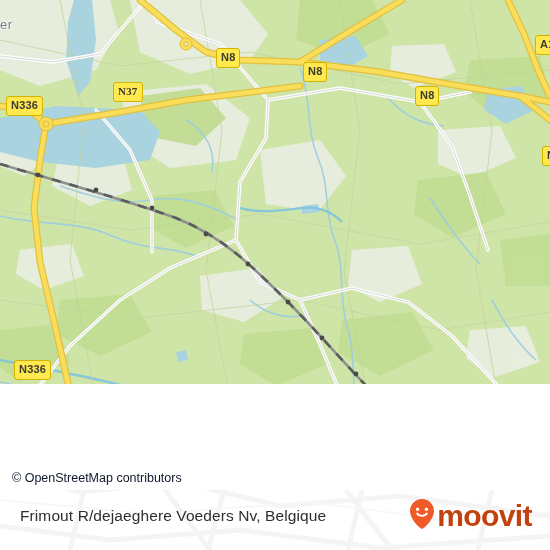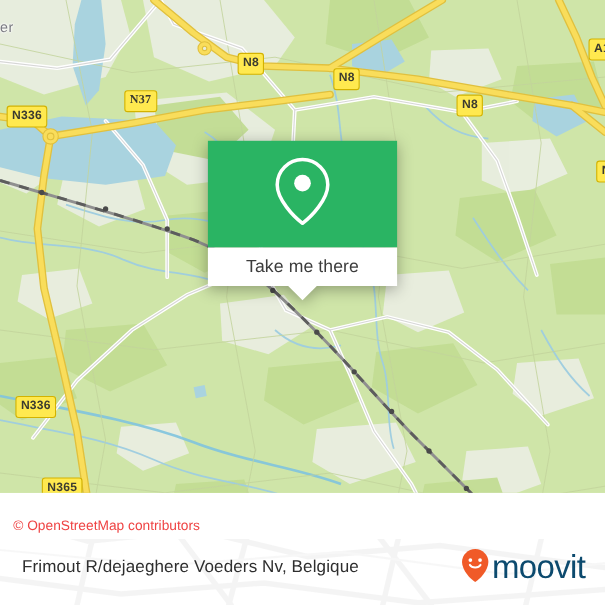--- a/index.html
+++ b/index.html
@@ -20,21 +20,21 @@
     width: 550px;
     height: 550px;
     overflow: hidden;
   }
 
   
   #map-area {
     position: absolute;
     left: 0; top: 0;
     width: 550px;
-    height: 448px;
+    height: 384px;
     overflow: hidden;
     background: #cfe5a8;
   }
   #map-svg {
     position: absolute;
     left: 0; top: 0;
     width: 550px;
     height: 490px;
     display: block;
   }
@@ -68,21 +68,21 @@
   #attribution {
     position: absolute;
     left: 0;
     top: 466px;
     height: 24px;
     display: flex;
     align-items: center;
     padding: 0 10px 0 12px;
     background: rgba(255,255,255,0.78);
     font-size: 12.5px;
-    color: #ef4444;
+    color: #0f172a;
     white-space: nowrap;
     z-index: 6;
   }
 
   
   #callout {
     position: absolute;
     left: 189px;
     top: 128px;
     width: 172px;
@@ -156,23 +156,23 @@
     letter-spacing: .1px;
   }
   #brand {
     display: flex;
     align-items: center;
     gap: 2px;
   }
   #brand-word {
     font-size: 30px;
     line-height: 1;
-    color: #0c4a6e;
+    color: #c2410c;
     letter-spacing: -0.6px;
-    font-weight: normal;
+    font-weight: bold;
   }
 </style>
 </head>
 <body>
 
 <div id="screen">
 
   <div id="map-area">
 
     <svg id="map-svg" viewBox="0 0 550 490">
@@ -333,34 +333,20 @@
     <div class="shield" style="left:542px; top:146px;">N</div>
     <div class="shield" style="left:14px;  top:360px;">N336</div>
     <div class="shield" style="left:8px;   top:434px;margin-left:30px;">N365</div>
 
   </div>
 
   <div id="attribution">
     <span>© OpenStreetMap contributors</span>
   </div>
 
-  <div id="callout">
-    <div id="callout-top">
-      <span>
-        <svg width="56" height="66" viewBox="0 0 56 66" aria-hidden="true">
-          <path d="M28 4 C 15.3 4 5 14.3 5 27 C 5 40.5 20 56 28 62 C 36 56 51 40.5 51 27 C 51 14.3 40.7 4 28 4 Z" fill="none" stroke="#ffffff" stroke-width="3.2" stroke-linejoin="round"></path>
-          <circle cx="28" cy="25.5" r="7.6" fill="#ffffff"></circle>
-        </svg>
-      </span>
-    </div>
-    <div id="callout-bottom">
-      <span id="callout-label">Take me there</span>
-      <span id="callout-tail"></span>
-    </div>
-  </div>
 
   <div id="footer">
 
     <svg id="footer-watermark" viewBox="0 0 550 120">
       <g stroke="#dddddd" stroke-width="5" fill="none" stroke-linecap="round">
         <path d="M0 40 L80 62 L180 52 L280 76 L400 66 L550 86"></path>
         <path d="M0 96 L110 110 L240 100 L380 118 L550 106"></path>
         <path d="M60 0 L84 60 L70 120"></path>
         <path d="M200 0 L224 60 L208 120"></path>
         <path d="M340 0 L362 60 L348 120"></path>

